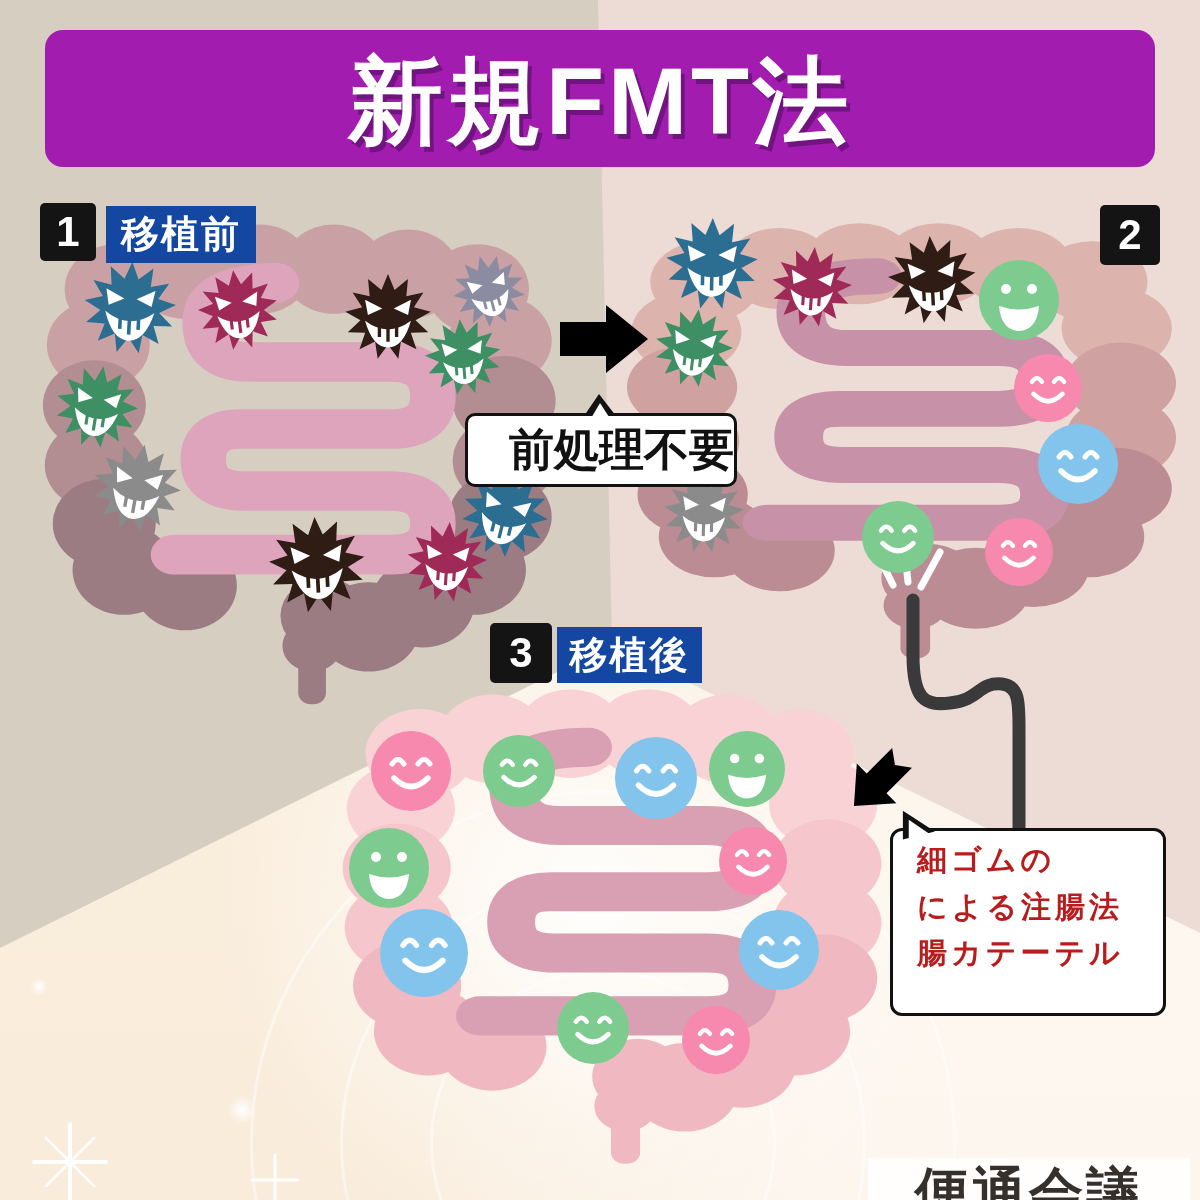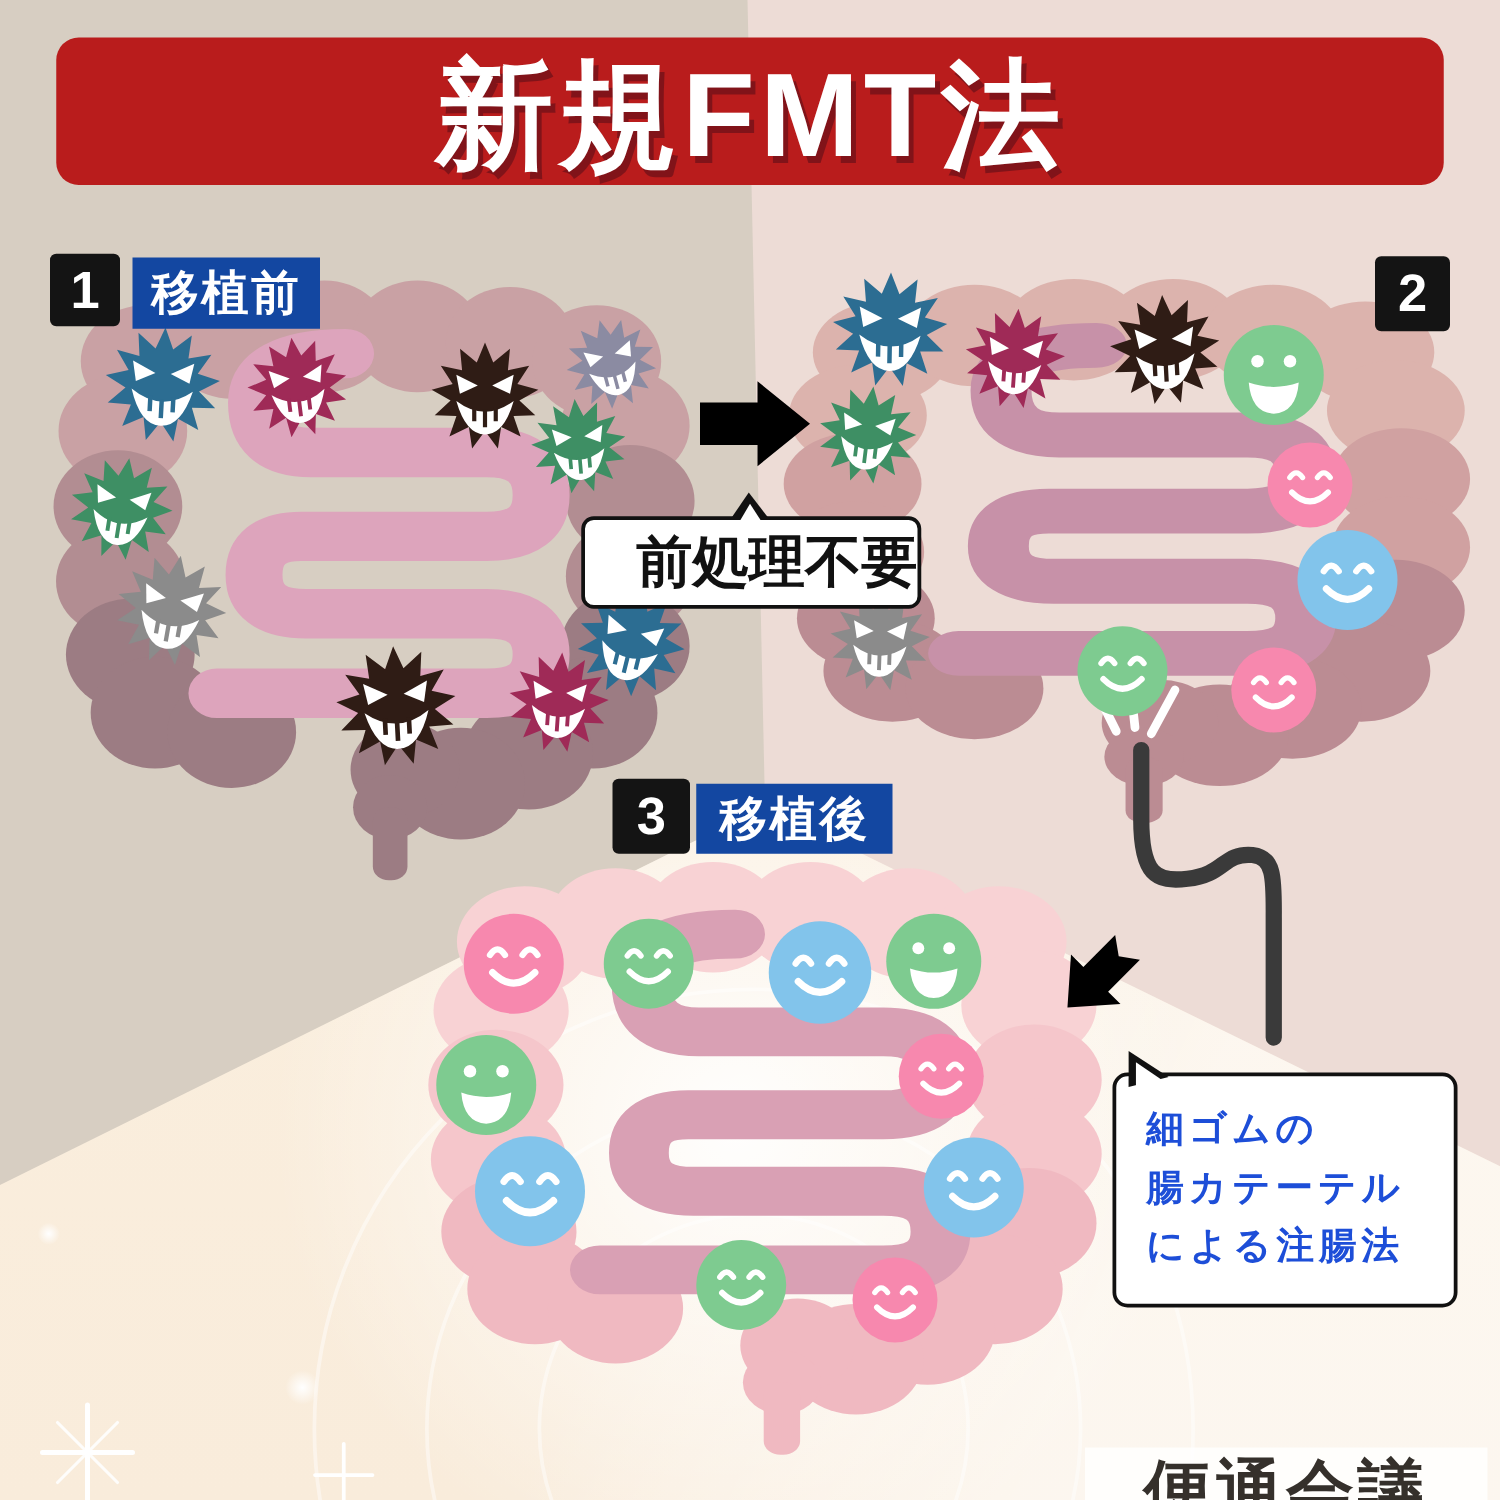--- a/index.html
+++ b/index.html
@@ -19,46 +19,46 @@
   .floor .glowdot{position:absolute;border-radius:50%;background:radial-gradient(circle,#fff 0%,rgba(255,255,255,0) 70%);}
 
   svg{position:absolute;left:0;top:0;}
 
   
   .gut1{--c1:#c9a1a4;--c2:#b28d92;--c3:#9c7c83;--si:#dda4bc;}
   .gut2{--c1:#dcb3ad;--c2:#d0a1a1;--c3:#bb8c93;--si:#c791a8;}
   .gut3{--c1:#f8d2d4;--c2:#f5c6cb;--c3:#f0b9c1;--si:#d9a0b4;}
 
   
-  .title-banner{position:absolute;left:45px;top:30px;width:1110px;height:118px;background:#b91c1c;
-    border-radius:18px;display:flex;align-items:flex-start;justify-content:center;}
+  .title-banner{position:absolute;left:45px;top:30px;width:1110px;height:137px;background:#a21caf;
+    border-radius:18px;display:flex;align-items:flex-end;justify-content:center;}
   .title-banner span{color:#fff;font-size:95px;font-weight:900;letter-spacing:4px;
     text-shadow:4px 5px 0 rgba(0,0,20,0.3);}
 
   
   .num-sq{position:absolute;background:#141414;border-radius:5px;display:flex;align-items:center;justify-content:center;
     color:#fff;font-weight:800;font-size:42px;}
   .step-badge{position:absolute;background:#1347a1;display:flex;align-items:center;justify-content:center;
     color:#fff;font-weight:700;font-size:38px;letter-spacing:2px;}
   .sq1{left:40px;top:203px;width:56px;height:58px;}
   .badge1{left:106px;top:206px;width:150px;height:57px;}
   .sq2{left:1100px;top:205px;width:60px;height:60px;}
   .sq3{left:490px;top:623px;width:62px;height:60px;}
-  .badge3{left:557px;top:627px;width:157px;height:56px;}
+  .badge3{left:557px;top:627px;width:145px;height:56px;}
 
   
   .bubble{position:absolute;background:#fff;border:3px solid #111;box-sizing:border-box;padding-left:41px;}
   .bubble1{left:465px;top:413px;width:272px;height:74px;border-radius:10px;
     display:flex;align-items:center;justify-content:center;font-size:45px;font-weight:900;color:#111;}
   .bubble1::before{content:"";position:absolute;top:-22px;left:116px;width:0;height:0;
     border-left:15px solid transparent;border-right:17px solid transparent;border-bottom:22px solid #111;}
   .bubble1::after{content:"";position:absolute;top:-13px;left:122px;width:0;height:0;
     border-left:10px solid transparent;border-right:11px solid transparent;border-bottom:17px solid #fff;}
   .bubble2{left:890px;top:828px;width:276px;height:188px;border-radius:12px;
-    padding:20px 0 0 24px;font-size:30px;font-weight:700;color:#1d4ed8;line-height:1.55;letter-spacing:4px;margin-top:30px;}
+    padding:6px 0 0 24px;font-size:30px;font-weight:700;color:#b91c1c;line-height:1.55;letter-spacing:4px;}
   .bubble2::before{content:"";position:absolute;top:-23px;left:6px;width:0;height:0;
     border-left:7px solid transparent;border-right:26px solid transparent;border-bottom:28px solid #111;
     transform:rotate(-14deg);}
   .bubble2::after{content:"";position:absolute;top:-13px;left:13px;width:0;height:0;
     border-left:5px solid transparent;border-right:18px solid transparent;border-bottom:20px solid #fff;
     transform:rotate(-14deg);}
 
   
   .logo-box{position:absolute;left:868px;top:1126px;width:322px;height:70px;background:rgba(255,255,255,0.82);
     display:flex;align-items:center;justify-content:center;margin-top:32px;}
@@ -355,21 +355,21 @@
   <div class="step-badge badge1">移植前</div>
   <div class="num-sq sq2">2</div>
   <div class="num-sq sq3">3</div>
   <div class="step-badge badge3">移植後</div>
 
   <div class="bubble bubble1">
     <span>前処理不要</span>
   </div>
   <div class="bubble bubble2">
     <div>細ゴムの</div>
+    <div>による注腸法</div>
     <div>腸カテーテル</div>
-    <div>による注腸法</div>
   </div>
 
   <div class="logo-box">
     <span>便通会議</span>
   </div>
 
 </div>
 
 </body></html>

